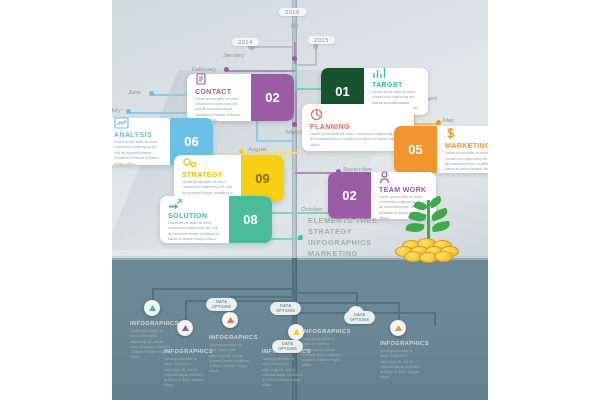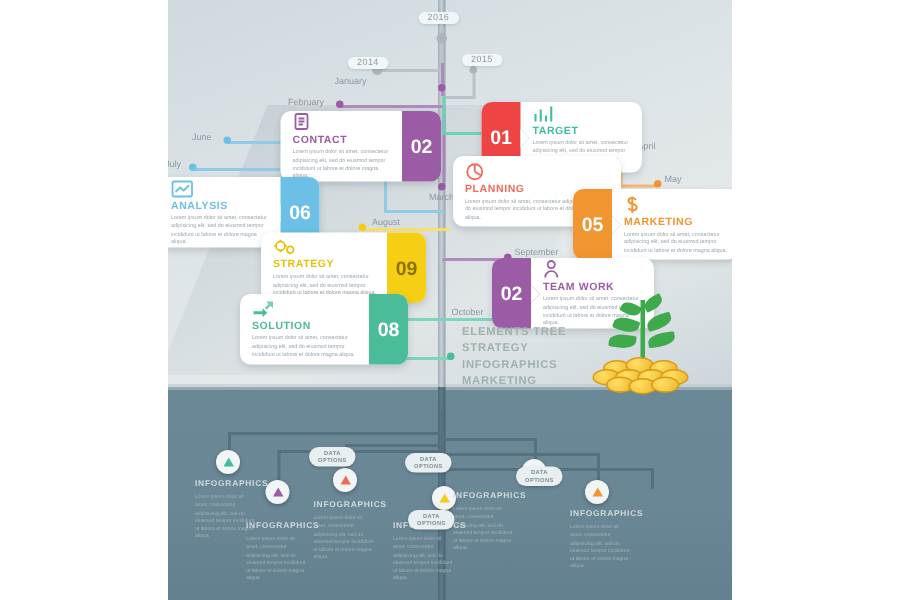--- a/index.html
+++ b/index.html
@@ -34,21 +34,21 @@
   .ypill{position:absolute;background:#f3f6f7;border-radius:9px;padding:1px 6px;
          font-size:6px;color:#8c9aa3;letter-spacing:.3px;box-shadow:0 1px 2px rgba(0,0,0,.10);}
 
   
   .month{position:absolute;font-size:6px;color:#8a98a2;white-space:nowrap;}
 
   
   .card{position:absolute;height:47px;border-radius:7px;background:#fff;
         box-shadow:0 2px 5px rgba(60,75,85,.20);display:flex;overflow:visible;}
   .card .body{flex:1;padding:7px 7px 6px 8px;display:flex;flex-direction:column;justify-content:center;}
-  .card .num{width:26px;display:flex;align-items:center;justify-content:center;
+  .card .num{width:43px;display:flex;align-items:center;justify-content:center;
              font-size:13px;font-weight:bold;color:#fff;position:relative;}
   
   .card.rnum .num{border-radius:0 7px 7px 0;}
   .card.rnum .num:after{content:"";position:absolute;left:-6px;top:50%;margin-top:-6px;
       border-top:6px solid transparent;border-bottom:6px solid transparent;border-right:6px solid #fff;}
   
   .card.lnum .num{border-radius:7px 0 0 7px;}
   .card.lnum .num:after{content:"";position:absolute;right:-6px;top:50%;margin-top:-6px;
       border-top:6px solid transparent;border-bottom:6px solid transparent;border-left:6px solid currentColor;}
 
@@ -153,21 +153,21 @@
     <div class="month" style="left:16px;top:89px;">June</div>
     <div class="month" style="left:-2px;top:107px;">July</div>
     <div class="month" style="left:174px;top:129px;">March</div>
     <div class="month" style="left:136px;top:146px;">August</div>
     <div class="month" style="left:313px;top:95px;">April</div>
     <div class="month" style="left:331px;top:117px;">May</div>
     <div class="month" style="left:231px;top:166px;">September</div>
     <div class="month" style="left:189px;top:206px;">October</div>
 
     <div class="card lnum" style="left:209px;top:68px;width:107px;color:#3cbf9e;">
-      <div class="num" style="background:#ef4444;color:#fff;">
+      <div class="num" style="background:#14532d;color:#fff;">
         <span>01</span>
         <i style="position:absolute;right:-6px;top:50%;margin-top:-6px;width:0;height:0;
                   border-top:6px solid transparent;border-bottom:6px solid transparent;
                   border-left:6px solid #3cbf9e;"></i>
       </div>
       <div class="body">
         <div class="ico">
           <svg width="15" height="12" viewBox="0 0 15 12">
               <g fill="none" stroke="#3cbf9e" stroke-width="1.4">
             <path d="M2 11V6M5.5 11V3M9 11V7M12.5 11V1"></path>
@@ -223,21 +223,21 @@
             </svg>
         </div>
         <div class="ttl" style="color:#6cc0e5;">ANALYSIS</div>
         <div class="lorem">Lorem ipsum dolor sit amet, consectetur adipisicing elit, sed do eiusmod tempor incididunt ut labore et dolore magna aliqua.</div>
       </div>
       <div class="num" style="background:#6cc0e5;">
         <span>06</span>
       </div>
     </div>
 
-    <div class="card lnum" style="left:270px;top:126px;width:110px;justify-content:center;">
+    <div class="card lnum" style="left:282px;top:126px;width:110px;justify-content:center;">
       <div class="num" style="background:#f0952f;">
         <span>05</span>
         <i style="position:absolute;right:-6px;top:50%;margin-top:-6px;width:0;height:0;
                   border-top:6px solid transparent;border-bottom:6px solid transparent;
                   border-left:6px solid #f0952f;"></i>
       </div>
       <div class="body">
         <div class="ico">
           <svg width="11" height="13" viewBox="0 0 11 13">
               <g fill="none" stroke="#f0952f" stroke-width="1.3">

